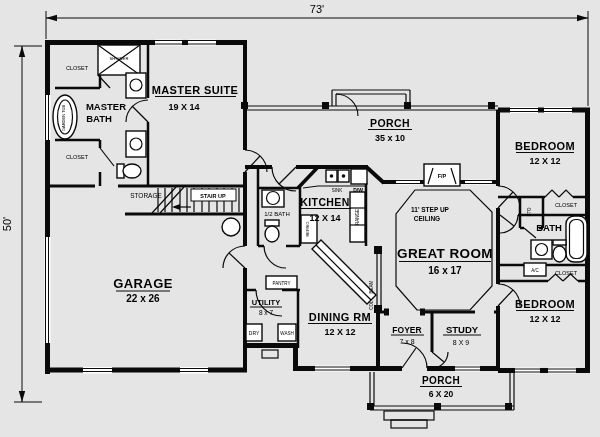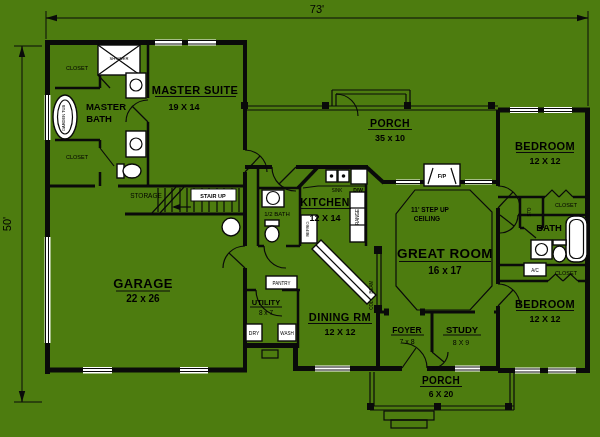--- a/index.html
+++ b/index.html
@@ -1,16 +1,16 @@
 <!DOCTYPE html>
 <html><head>
 <meta charset="utf-8">
 <style>
   html,body{margin:0;padding:0;background:#fff;}
-  .plan-wrap{position:relative;width:600px;height:437px;background:#4d7c0f;overflow:hidden;}
+  .plan-wrap{position:relative;width:600px;height:437px;background:#e5e5e5;overflow:hidden;}
   svg{position:absolute;left:0;top:0;}
   svg text{font-family:"Liberation Sans","DejaVu Sans",sans-serif;fill:#000;}
   .rm{font-weight:bold;letter-spacing:.4px;}
   .sz{font-weight:bold;}
   .sm{font-weight:bold;}
   .wall{stroke:#0a0a0a;fill:none;}
   .thin{stroke:#0a0a0a;fill:none;stroke-width:1.2;}
   .fix{stroke:#0a0a0a;fill:#fff;stroke-width:1.4;}
   .blk{fill:#0a0a0a;}
   .win{stroke:#0a0a0a;stroke-width:1;fill:none;}

